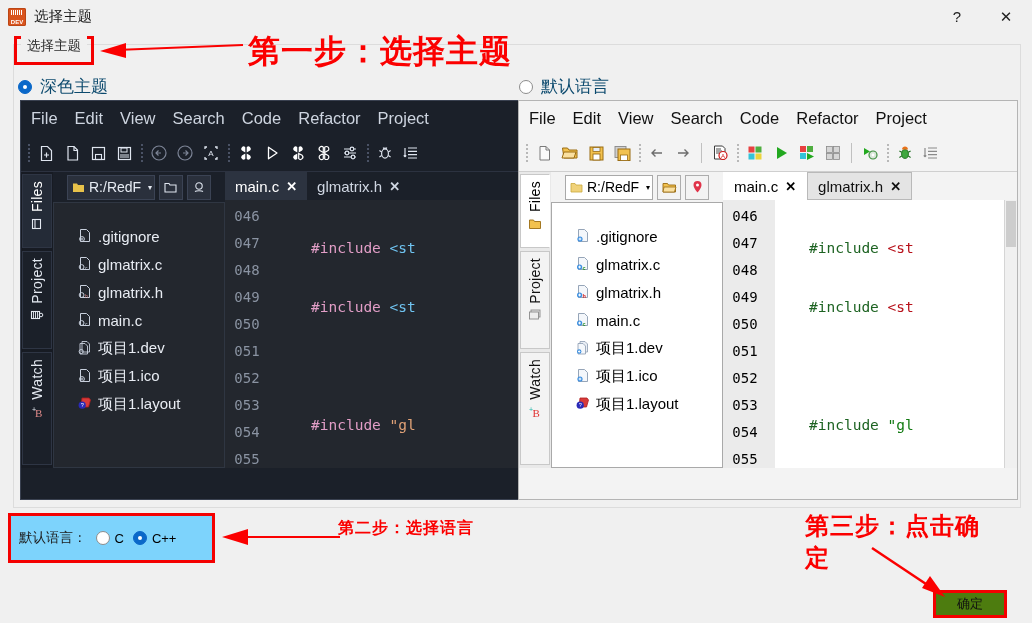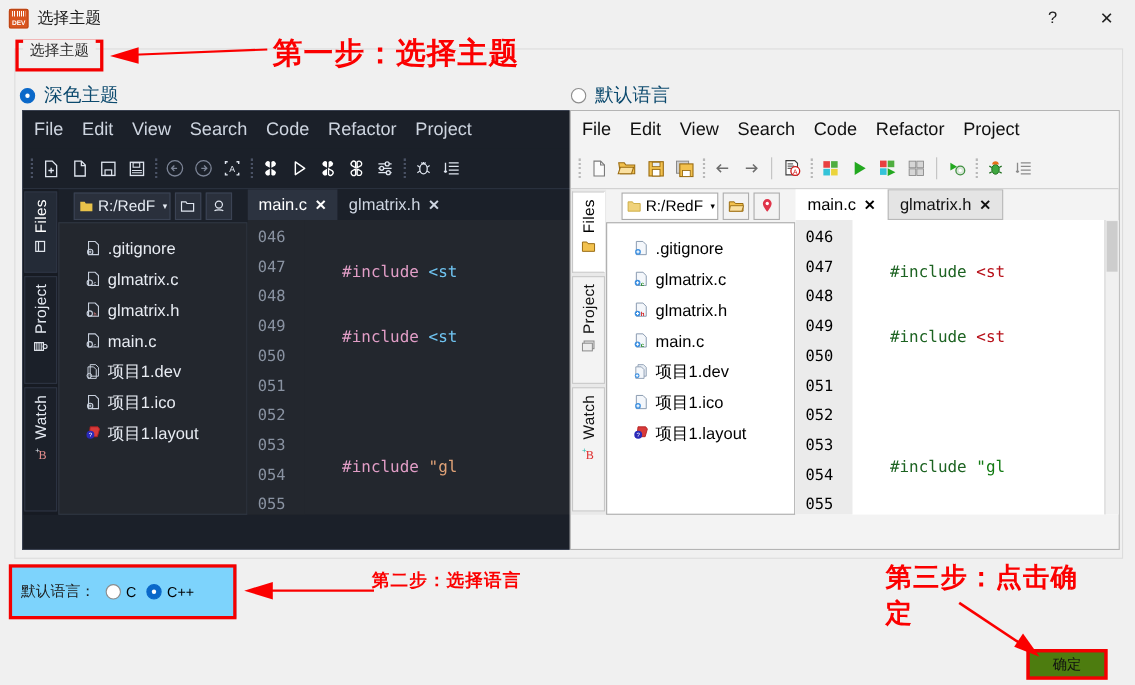--- a/index.html
+++ b/index.html
@@ -123,21 +123,21 @@
   .ide.dark .pathcombo{background:#2a303c;color:#e6ebf3;border:1px solid #3b4354;}
   .ide.light .pathcombo{background:#fff;color:#000;border:1px solid #a9a9a9;}
   .pathtxt{white-space:nowrap;overflow:hidden;}
   .caret{margin-left:auto;font-size:8px;}
   .pbtn{
     width:24px;height:25px;box-sizing:border-box;
     display:flex;align-items:center;justify-content:center;font-size:13px;
   }
   .ide.dark .pbtn{background:#2a303c;border:1px solid #3b4354;color:#dfe5ef;}
   .ide.light .pbtn{background:#f3f3f3;border:1px solid #adadad;}
-  .filelist{flex:1 1 auto;overflow:hidden;padding-top:9px;}
+  .filelist{flex:1 1 auto;overflow:hidden;padding-top:19px;}
   .ide.dark .filelist{background:#23272e;border:1px solid #2f3642;}
   .ide.light .filelist{background:#fff;border:1px solid #a9a9a9;}
   .file-item{display:flex;align-items:center;gap:5px;height:28px;padding-left:23px;font-size:15px;}
   .ide.dark .file-item{color:#e8ecf3;}
   .ide.light .file-item{color:#000;}
   .fico{width:16px;height:16px;flex:0 0 auto;}
 
   .editor{flex:1 1 auto;display:flex;flex-direction:column;overflow:hidden;}
   .tabbar{height:30px;display:flex;align-items:flex-end;}
   .etab{
@@ -782,15 +782,15 @@
   <path d="M243 45 L116 50" stroke="#fb0000" stroke-width="2" fill="none"></path>
   <path d="M100 51 L126 43 L126 58 Z" fill="#fb0000"></path>
 
   <path d="M340 537 L240 537" stroke="#fb0000" stroke-width="2" fill="none"></path>
   <path d="M222 537 L248 529 L248 545 Z" fill="#fb0000"></path>
 
   <path d="M872 548 L932 588" stroke="#fb0000" stroke-width="2.4" fill="none"></path>
   <path d="M945 597 L922 588 L930 576 Z" fill="#fb0000"></path>
 </svg>
 
-<div class="anno" style="left:248px;top:30px;font-size:27px;letter-spacing:1px;">第一步：选择主题</div>
+<div class="anno" style="left:248px;top:30px;font-size:32px;letter-spacing:1px;">第一步：选择主题</div>
 <div class="anno" style="left:338px;top:518px;font-size:16px;letter-spacing:1px;">第二步：选择语言</div>
 <div class="anno" style="left:805px;top:510px;font-size:24px;letter-spacing:1px;width:196px;line-height:32px;">第三步：点击确定</div>
 
 </body></html>

